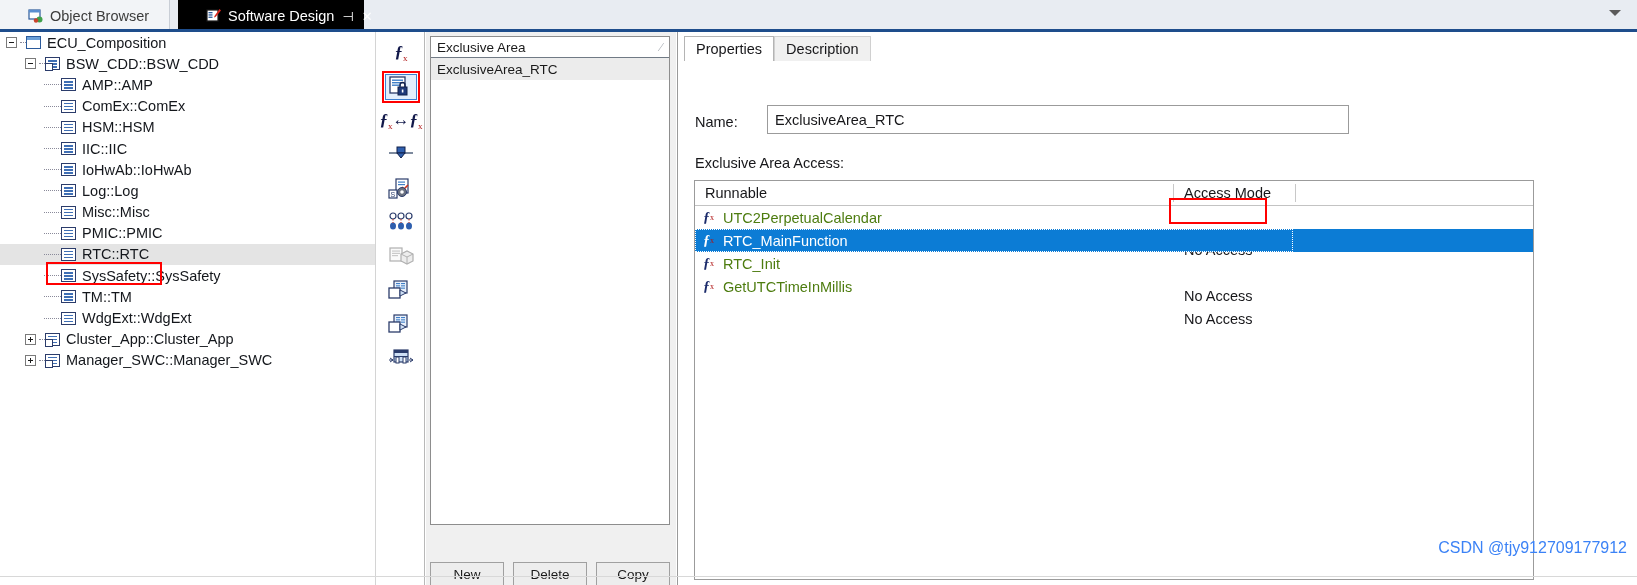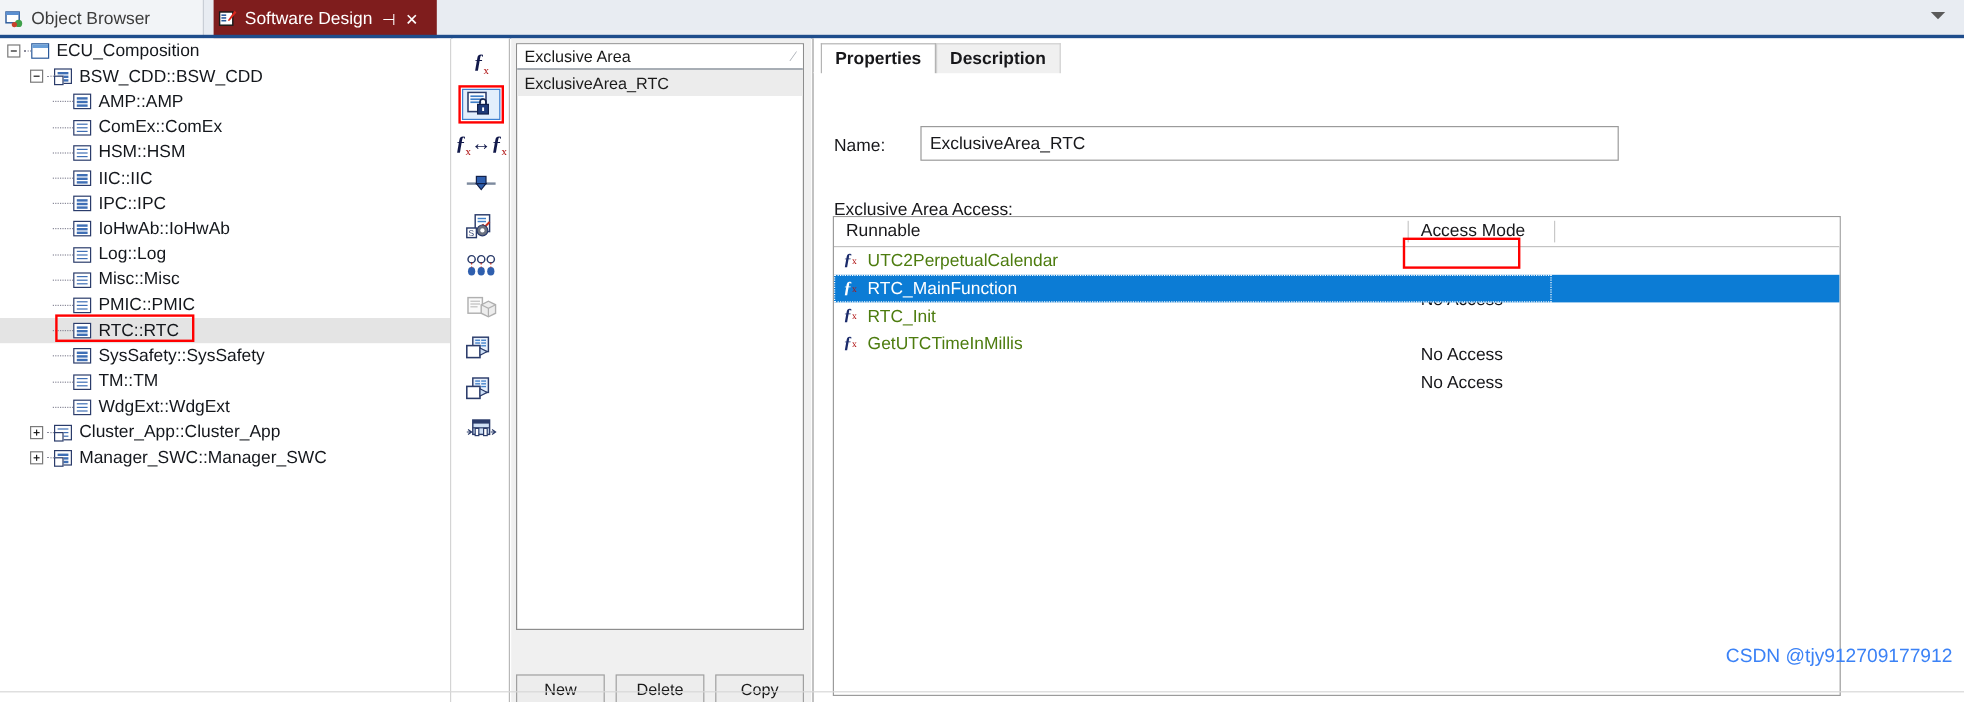--- a/index.html
+++ b/index.html
@@ -17,33 +17,33 @@
     position: absolute; left: 0; top: 0; width: 1637px; height: 32px;
     background: #e8ecf2;
   }
   #tabstrip .strip-bottom {
     position: absolute; left: 0; bottom: 0; width: 100%; height: 3px;
     background: #1e4d8c;
   }
   .tab {
     position: absolute; top: 0; height: 32px;
     display: flex; align-items: center; gap: 6px;
-    padding: 0 4px;
+    padding: 0 28px;
     font-size: 14.5px;
     white-space: nowrap;
   }
   .tab.inactive {
     left: 0; width: 170px;
     background: #f2f4f7;
     color: #3c3c3c;
     border-right: 1px solid #c9ced6;
   }
   .tab.active {
     left: 178px; width: 186px;
-    background: #7f1d1d;
+    background: #000000;
     color: #ffffff;
   }
   .tab-icon { width: 16px; height: 16px; position: relative; flex: 0 0 auto; }
   .tab-close, .tab-pin {
     font-size: 13px; line-height: 1; margin-left: 2px; color: #fff;
   }
   .tab-label { }
 
   #top-chevron {
     position: absolute; right: 16px; top: 10px;
@@ -163,21 +163,21 @@
   }
 
   
   #prop-panel {
     position: absolute; left: 677px; top: 32px; width: 960px; height: 553px;
     background: #ffffff;
     border-left: 1px solid #9a9a9a;
   }
   #prop-tabs {
     position: absolute; left: 6px; top: 4px; height: 25px;
-    display: flex; align-items: flex-end; font-weight: bold;
+    display: flex; align-items: flex-end;
   }
   .ptab {
     height: 25px; padding: 0 11px;
     display: flex; align-items: center;
     font-size: 14.5px; color: #17171a;
   }
   .ptab.active { background: #ffffff; border: 1px solid #b4b4b4; border-bottom: none; }
   .ptab.inactive { background: #f0f0f0; border: 1px solid #d0d0d0; border-bottom: none; }
   #tabs-underline {
     position: absolute; left: 0; top: 28px; width: 960px; height: 1px;
@@ -190,21 +190,21 @@
   }
   #name-input {
     position: absolute; left: 89px; top: 73px; width: 582px; height: 29px;
     border: 1px solid #9b9b9b; background: #ffffff;
     font-size: 14.5px; color: #17171a;
     padding: 0 7px;
     font-family: "Liberation Sans", sans-serif;
   }
   #eaa-label {
     position: absolute; left: 17px; top: 123px;
-    font-size: 14.5px; color: #17171a; margin-top: 12px;
+    font-size: 14.5px; color: #17171a;
   }
 
   #eaa-grid {
     position: absolute; left: 16px; top: 148px; width: 840px; height: 400px;
     border: 1px solid #9b9b9b; background: #ffffff; overflow: hidden;
   }
   #grid-header {
     position: relative; height: 25px; border-bottom: 1px solid #c3c3c3;
     background: #ffffff;
   }
@@ -322,26 +322,20 @@
         <span class="spacer" style="width: 44px;"></span>
         <span class="dashline" style="width: 17px;"></span>
         <span class="ico ico-comp"></span>
         <span class="tree-label">HSM::HSM</span>
       </div>
       <div class="tree-row">
         <span class="spacer" style="width: 44px;"></span>
         <span class="dashline" style="width: 17px;"></span>
         <span class="ico ico-comp"></span>
         <span class="tree-label">IIC::IIC</span>
-      </div>
-      <div class="tree-row">
-        <span class="spacer" style="width: 44px;"></span>
-        <span class="dashline" style="width: 17px;"></span>
-        <span class="ico ico-comp"></span>
-        <span class="tree-label">IPC::IPC</span>
       </div>
       <div class="tree-row">
         <span class="spacer" style="width: 44px;"></span>
         <span class="dashline" style="width: 17px;"></span>
         <span class="ico ico-comp"></span>
         <span class="tree-label">IoHwAb::IoHwAb</span>
       </div>
       <div class="tree-row">
         <span class="spacer" style="width: 44px;"></span>
         <span class="dashline" style="width: 17px;"></span>

